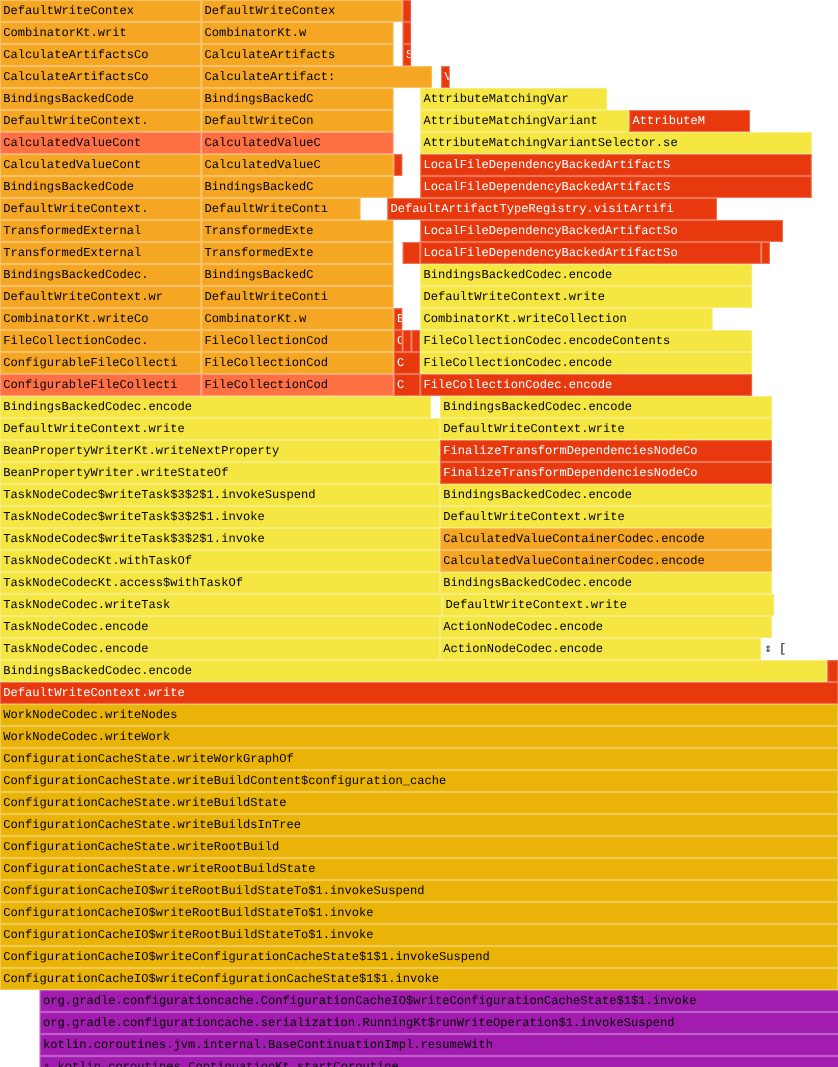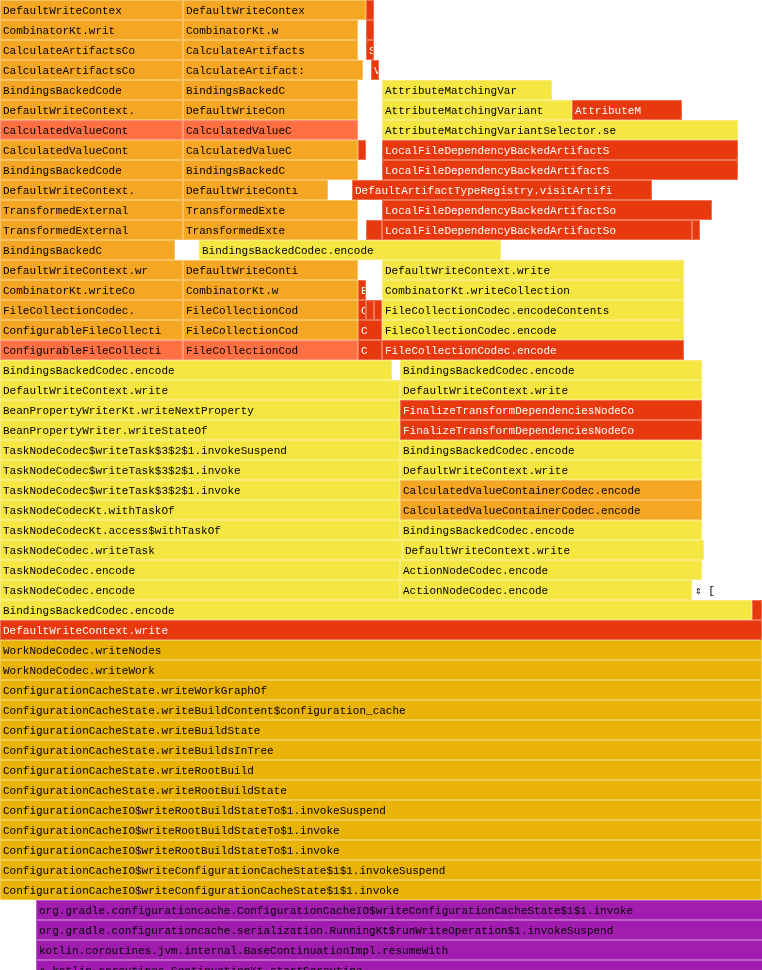--- a/index.html
+++ b/index.html
@@ -66,21 +66,21 @@
       </div>
       <div class="row">
         <div class="cell c-orange" title="CalculateArtifactsCo" style="width: 183px;">CalculateArtifactsCo</div>
         <div class="cell c-orange" title="CalculateArtifacts" style="width: 175px;">CalculateArtifacts</div>
         <div class="cell c-white" title="" style="width: 8px;"></div>
         <div class="cell c-red" title="S" style="width: 8px;">S</div>
         <div class="cell c-white" title="" style="width: 188px;"></div>
       </div>
       <div class="row">
         <div class="cell c-orange" title="CalculateArtifactsCo" style="width: 183px;">CalculateArtifactsCo</div>
-        <div class="cell c-orange" title="CalculateArtifact:" style="width: 180px;">CalculateArtifact:</div>
+        <div class="cell c-orange" title="CalculateArtifact:" style="width: 210px;">CalculateArtifact:</div>
         <div class="cell c-white" title="" style="width: 8px;"></div>
         <div class="cell c-red" title="V" style="width: 8px;">V</div>
         <div class="cell c-white" title="" style="width: 188px;"></div>
       </div>
       <div class="row">
         <div class="cell c-orange" title="BindingsBackedCode" style="width: 183px;">BindingsBackedCode</div>
         <div class="cell c-orange" title="BindingsBackedC" style="width: 175px;">BindingsBackedC</div>
         <div class="cell c-white" title="" style="width: 24px;"></div>
         <div class="cell c-yellow" title="AttributeMatchingVar" style="width: 170px;">AttributeMatchingVar</div>
         <div class="cell c-red" title="No" style="width: 40px; margin-top: 36px;">No</div>
@@ -130,38 +130,39 @@
       <div class="row">
         <div class="cell c-orange" title="TransformedExternal" style="width: 183px;">TransformedExternal</div>
         <div class="cell c-orange" title="TransformedExte" style="width: 175px;">TransformedExte</div>
         <div class="cell c-white" title="" style="width: 8px;"></div>
         <div class="cell c-red" title="" style="width: 16px;"></div>
         <div class="cell c-red" title="LocalFileDependencyBackedArtifactSo" style="width: 310px;">LocalFileDependencyBackedArtifactSo</div>
         <div class="cell c-red" title="" style="width: 8px;"></div>
         <div class="cell c-white" title="" style="width: 62px;"></div>
       </div>
       <div class="row">
+        <div class="cell c-orange" title="BindingsBackedCodec." style="width: 183px;">BindingsBackedCodec.</div>
         <div class="cell c-orange" title="BindingsBackedC" style="width: 175px;">BindingsBackedC</div>
         <div class="cell c-white" title="" style="width: 24px;"></div>
         <div class="cell c-yellow" title="BindingsBackedCodec.encode" style="width: 302px;">BindingsBackedCodec.encode</div>
         <div class="cell c-white" title="" style="width: 78px;"></div>
       </div>
       <div class="row">
         <div class="cell c-orange" title="DefaultWriteContext.wr" style="width: 183px;">DefaultWriteContext.wr</div>
         <div class="cell c-orange" title="DefaultWriteConti" style="width: 175px;">DefaultWriteConti</div>
         <div class="cell c-white" title="" style="width: 24px;"></div>
         <div class="cell c-yellow" title="DefaultWriteContext.write" style="width: 302px;">DefaultWriteContext.write</div>
         <div class="cell c-white" title="" style="width: 78px;"></div>
       </div>
       <div class="row">
         <div class="cell c-orange" title="CombinatorKt.writeCo" style="width: 183px;">CombinatorKt.writeCo</div>
         <div class="cell c-orange" title="CombinatorKt.w" style="width: 175px;">CombinatorKt.w</div>
         <div class="cell c-red" title="B" style="width: 8px;">B</div>
         <div class="cell c-white" title="" style="width: 16px;"></div>
-        <div class="cell c-yellow" title="CombinatorKt.writeCollection" style="width: 302px;">CombinatorKt.writeCollection</div>
+        <div class="cell c-yellow" title="CombinatorKt.writeCollection" style="width: 266px;">CombinatorKt.writeCollection</div>
         <div class="cell c-white" title="" style="width: 78px;"></div>
       </div>
       <div class="row">
         <div class="cell c-orange" title="FileCollectionCodec." style="width: 183px;">FileCollectionCodec.</div>
         <div class="cell c-orange" title="FileCollectionCod" style="width: 175px;">FileCollectionCod</div>
         <div class="cell c-red" title="C" style="width: 8px;">C</div>
         <div class="cell c-red" title="" style="width: 8px;"></div>
         <div class="cell c-red" title="" style="width: 8px;"></div>
         <div class="cell c-yellow" title="FileCollectionCodec.encodeContents" style="width: 302px;">FileCollectionCodec.encodeContents</div>
         <div class="cell c-white" title="" style="width: 78px;"></div>

